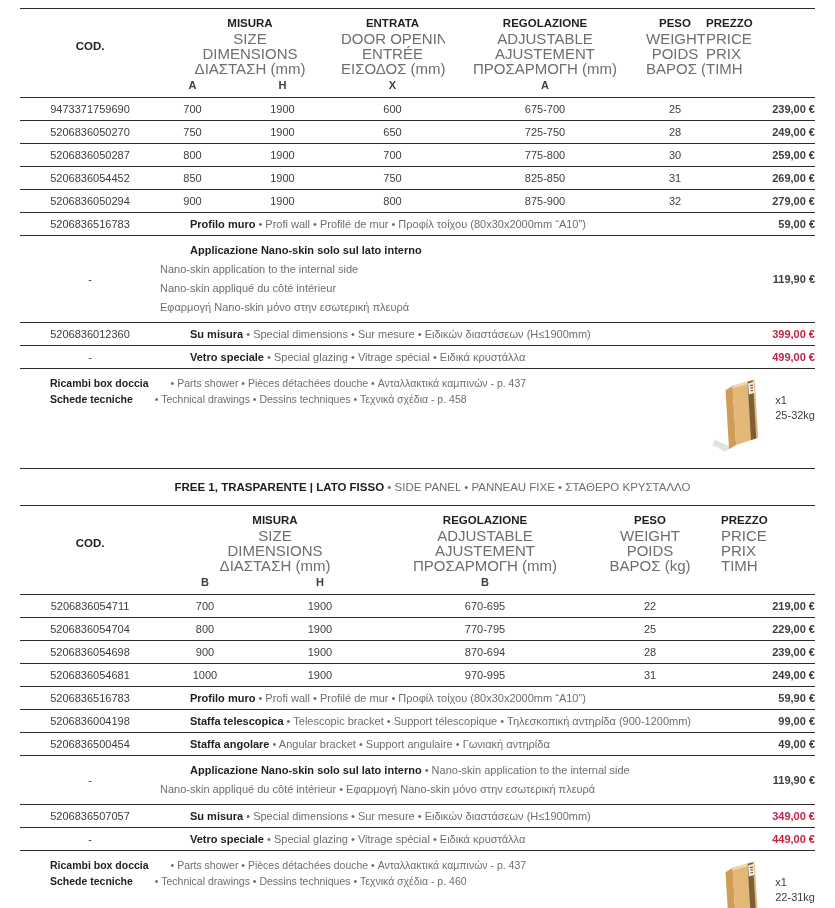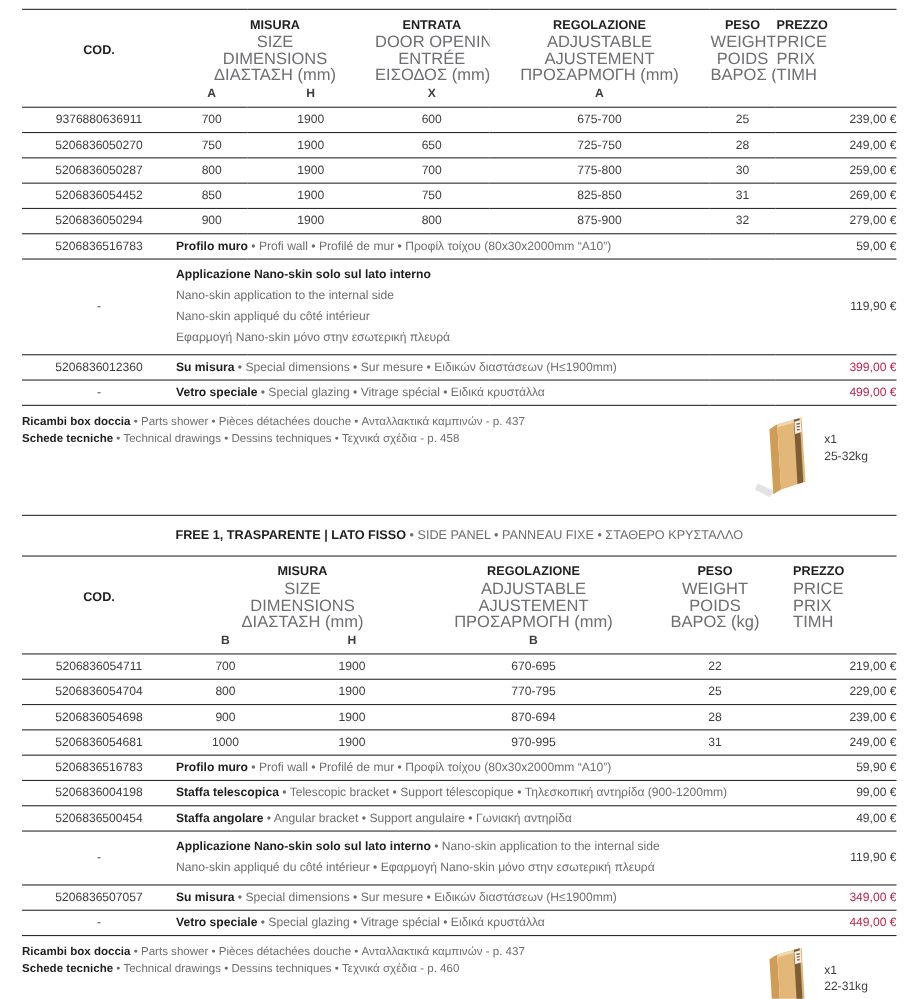--- a/index.html
+++ b/index.html
@@ -51,52 +51,52 @@
   }
 
   
   .data-row td {
     border-bottom: 1px solid var(--line);
     padding: 5px 0;
     text-align: center;
   }
   td.price {
     text-align: right !important;
-    font-weight: 400;
+    font-weight: 700;
     color: var(--text-dark);
   }
   td.price.red { color: var(--accent-red); }
 
   
   .x-row td { border-bottom: 1px solid var(--line); padding: 5px 0; vertical-align: middle; }
   .x-row td.cod { text-align: center; }
   td.desc { text-align: left; white-space: normal; }
-  .lead { font-weight: 700; color: var(--text-dark); }
+  .lead { font-weight: 700; color: var(--text-dark); margin-left: 30px; }
   .rest { color: var(--text-gray); }
   .desc .ln { line-height: 19px; }
   .gray { color: var(--text-gray); }
 
   
   .title-row td {
     border-bottom: 1.5px solid var(--line);
     text-align: center;
     padding: 12px 0;
     white-space: normal;
   }
   .title-row .lead { font-size: 11.5px; }
   .title-row .rest { color: var(--text-gray); font-size: 11.5px; }
 
   
   .footer { width: 795px; display: flex; align-items: flex-start; margin-top: 7px; }
   .footer1 { min-height: 92px; }
   .footer2 { min-height: 70px; }
   .notes { flex: 1; font-size: 10.5px; line-height: 15.5px; white-space: nowrap; }
   .notes .lead { font-size: 10.5px; }
-  .notes .rest { font-size: 10.5px; }
-  .pack { display: flex; align-items: flex-start; gap: 12px; margin-right: 26px; }
+  .notes .rest { font-size: 10.5px; margin-left: 19px; }
+  .pack { display: flex; align-items: flex-start; gap: 12px; }
   .pack svg { width: 52px; height: 76px; display: block; }
   .pack-text { font-size: 11px; color: #3d3d3d; line-height: 15px; padding-top: 17px; }
 </style>
 </head>
 <body>
 
 <div class="page">
 
   <table class="t t1">
     <colgroup>
@@ -146,21 +146,21 @@
         <td></td>
         <td>A</td>
         <td>H</td>
         <td>X</td>
         <td>A</td>
         <td></td>
         <td></td>
       </tr>
 
       <tr class="data-row">
-        <td class="cod">9376880636911</td>
+        <td class="cod">9473371759690</td>
         <td>700</td>
         <td>1900</td>
         <td>600</td>
         <td>675-700</td>
         <td>25</td>
         <td class="price">239,00 €</td>
       </tr>
       <tr class="data-row">
         <td class="cod">5206836050270</td>
         <td>750</td>

